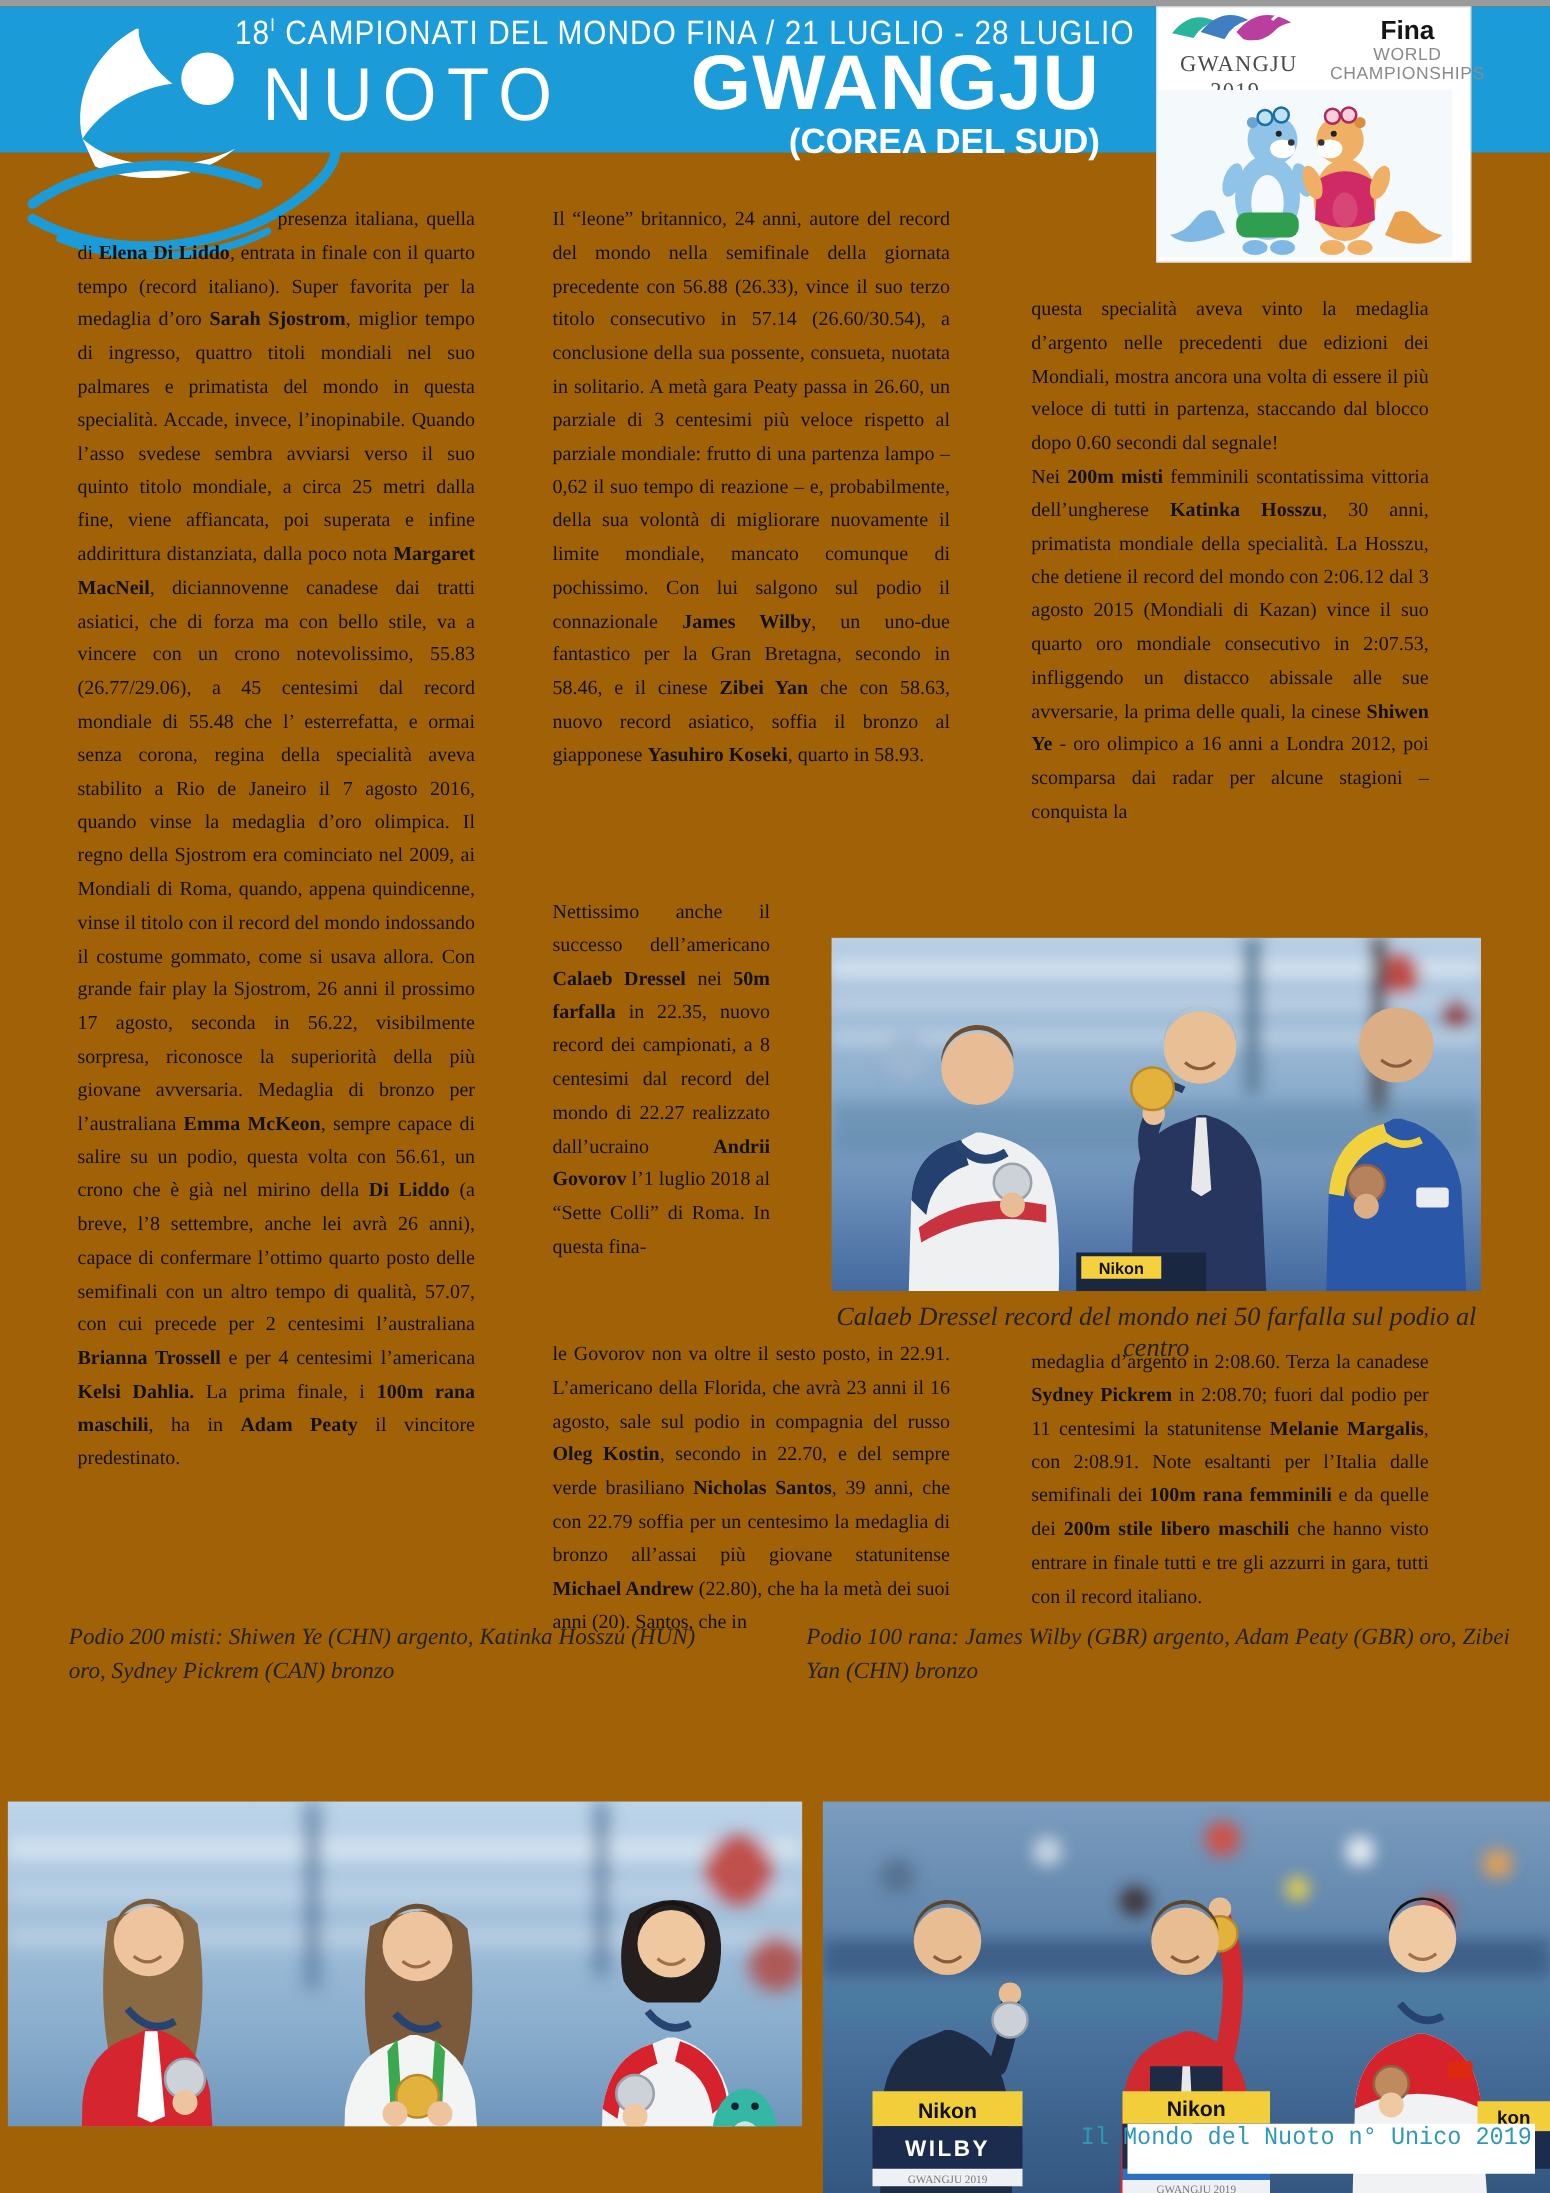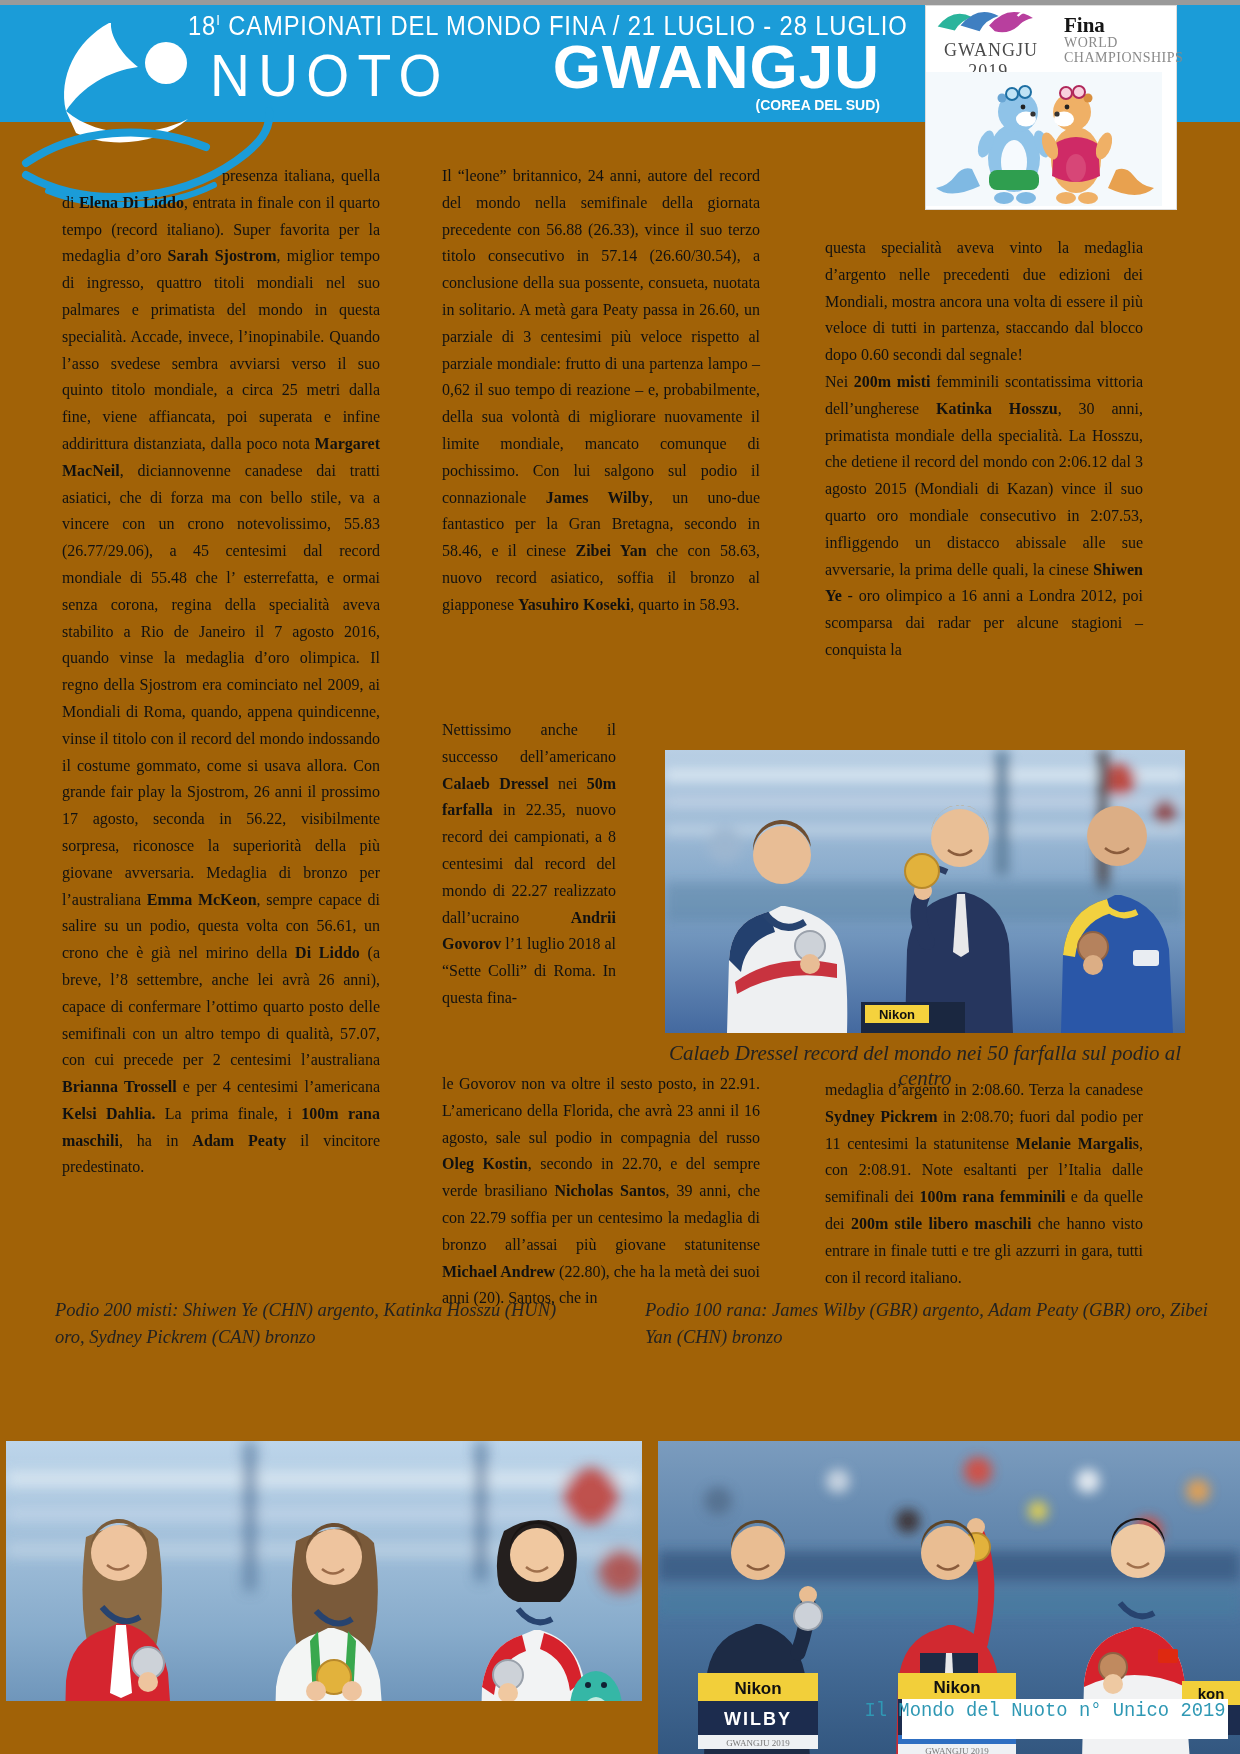--- a/index.html
+++ b/index.html
@@ -9,30 +9,30 @@
   .band{position:absolute;left:0;top:0;width:1240px;height:117px;background:#1b9cd8;}
   .topline{position:absolute;left:188px;top:6px;color:#fff;font-family:"Liberation Sans",sans-serif;
            font-size:27px;font-weight:400;letter-spacing:1px;white-space:nowrap;
            transform:scaleX(.88);transform-origin:left top;}
   .topline sup{font-size:.55em;}
   .brand{position:absolute;left:210px;top:36px;color:#fff;font-family:"Liberation Sans",sans-serif;
          font-size:60px;font-weight:400;letter-spacing:9px;transform:scaleX(.92);transform-origin:left top;}
   .city{position:absolute;right:360px;top:26px;color:#fff;font-family:"Liberation Sans",sans-serif;
         font-size:62px;font-weight:700;letter-spacing:1px;}
   .country{position:absolute;right:360px;top:92px;color:#fff;font-family:"Liberation Sans",sans-serif;
-           font-size:14px;font-weight:700;}
+           font-size:28px;font-weight:700;}
   .logo-svg{position:absolute;left:14px;top:6px;}
   
   .logobox{position:absolute;left:925px;top:0;width:252px;height:205px;background:#fff;border:1px solid #ddd;
            box-sizing:border-box;}
   .logobox-top{display:flex;align-items:center;height:64px;padding:2px 6px 0 6px;}
   .gw-art{width:122px;text-align:center;}
   .gw-name{font-family:"Liberation Serif",serif;font-size:18px;letter-spacing:1px;color:#4a4a4a;margin-top:-2px;}
   .vdiv{width:1px;height:46px;background:#bbb;margin:0 7px;}
-  .fina{font-family:Liberation Serif, serif;line-height:1.05;}
+  .fina{font-family:Liberation Sans, sans-serif;line-height:1.05;text-align:center;}
   .fina .f1{font-size:21px;font-weight:700;color:#151515;}
   .fina .f2{font-size:14px;color:#8a8a8a;letter-spacing:.5px;}
   
   .col{position:absolute;width:318px;font-size:16px;line-height:26.8px;text-align:justify;}
   .col b{font-weight:700;}
   #col1{left:62px;top:158px;text-indent:160px;}
   #col2a{left:442px;top:158px;}
   #col2b{left:442px;top:712px;width:174px;}
   #col2c{left:442px;top:1066px;}
   #col3a{left:825px;top:230px;}

